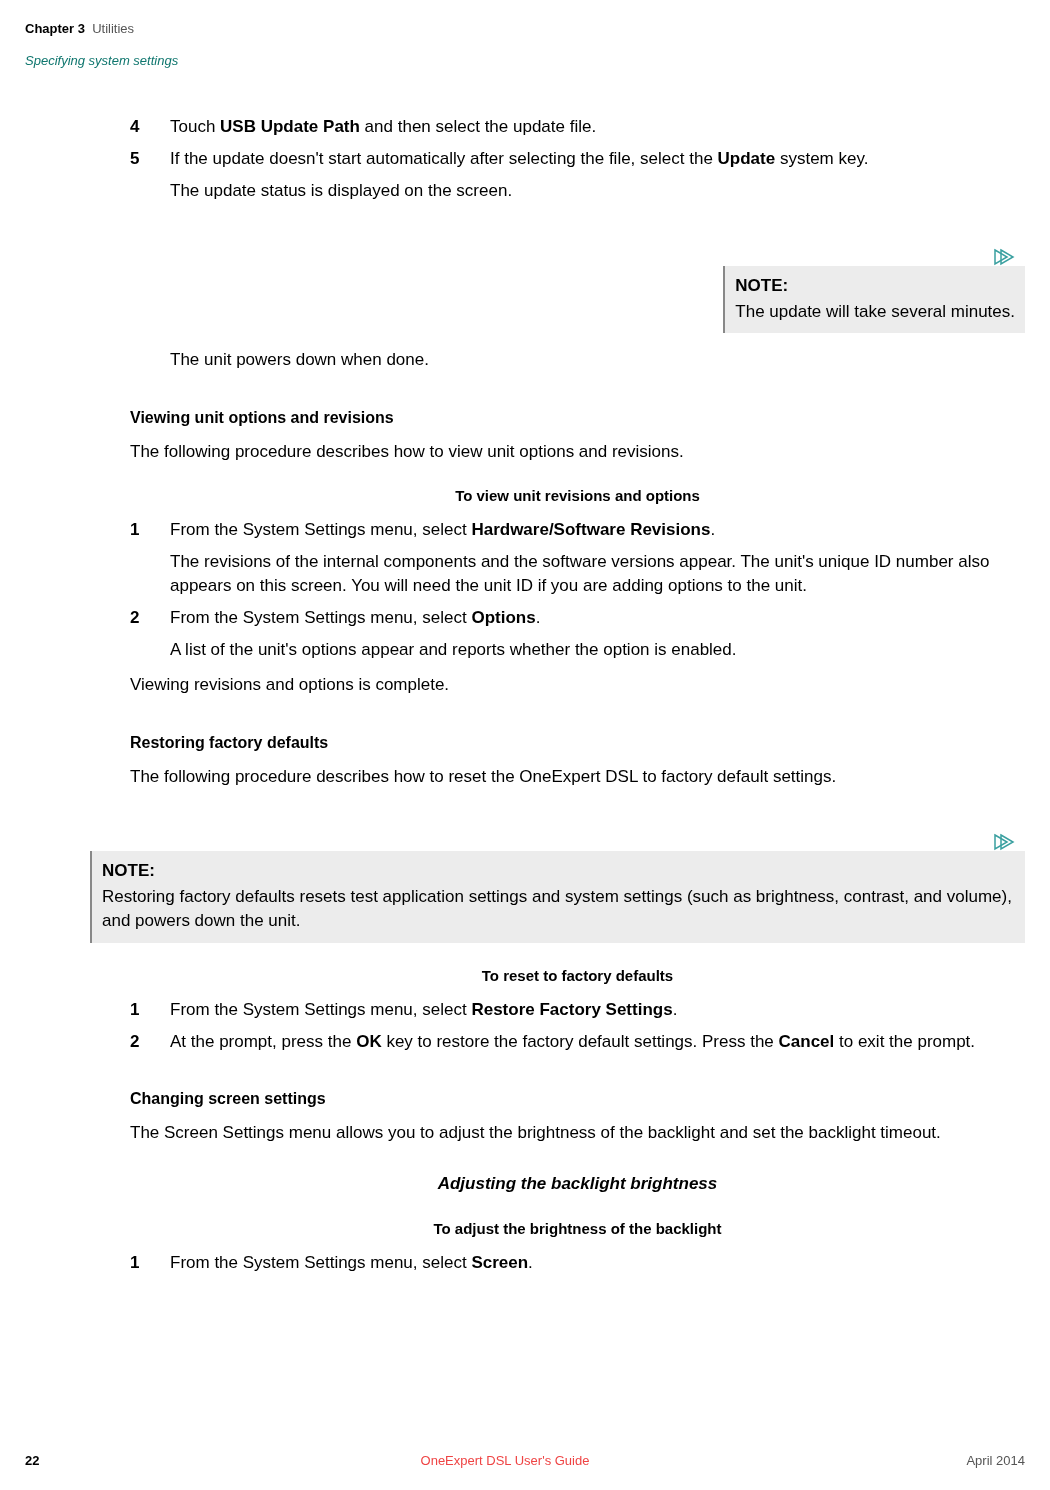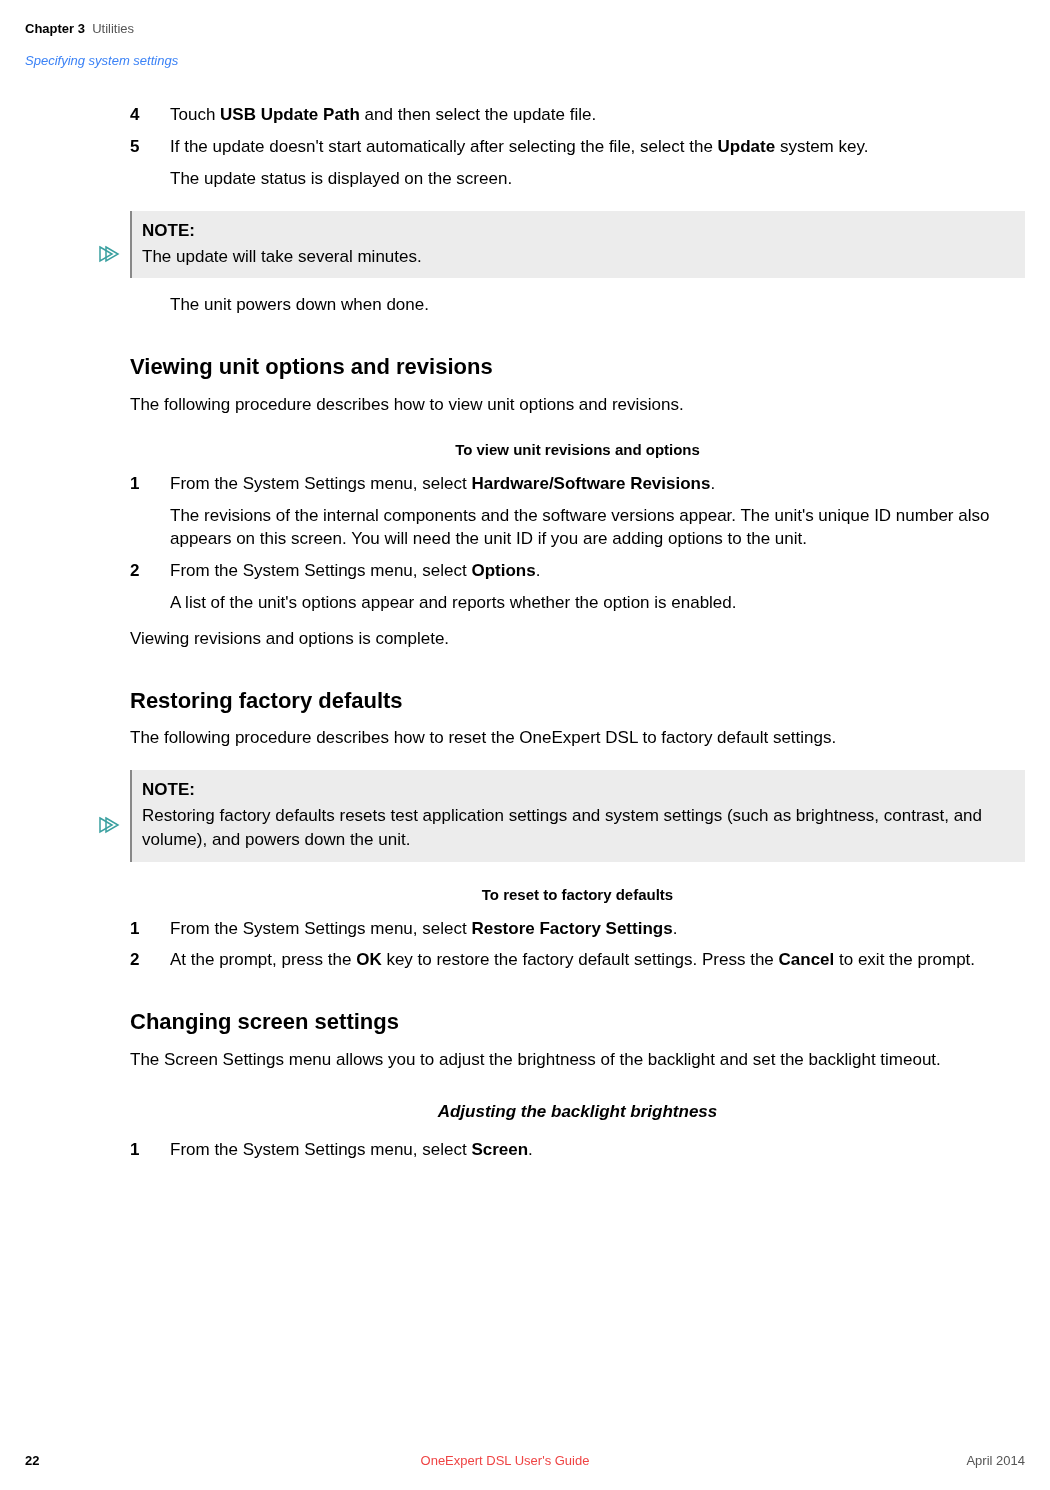--- a/index.html
+++ b/index.html
@@ -22,22 +22,22 @@
       color: #555;
       margin-bottom: 14px;
     }
     .header-chapter .bold {
       font-weight: bold;
       color: #000;
     }
     .header-section {
       font-size: 13px;
       font-style: italic;
-      color: #3b82f6;
-      margin-bottom: 33px;
+      color: #0f766e;
+      margin-bottom: 45px;
     }
     .content {
       margin-left: 105px;
       margin-right: 0;
     }
     .step {
       display: flex;
       margin-bottom: 8px;
     }
     .step-num {
@@ -49,22 +49,23 @@
       flex: 1;
     }
     .step-sub {
       margin-top: 8px;
     }
     .bold {
       font-weight: bold;
     }
     .note-block {
       display: flex;
-      align-items: center;
-      margin: 20px 0 10px -40px;
+      align-items: flex-end;
+      margin: 27px 0 10px -40px;
+      flex-direction: column;
     }
     .note-icon {
       width: 40px;
       flex-shrink: 0;
       display: flex;
       justify-content: center;
       padding-top: 18px;
     }
     .note-content {
       flex: 1;
@@ -76,21 +77,21 @@
       font-weight: bold;
       margin-bottom: 2px;
     }
     .indent-text {
       margin-left: 40px;
       margin-top: 15px;
       margin-bottom: 15px;
     }
     h2.section-heading {
       font-family: Verdana, Geneva, sans-serif;
-      font-size: 22px;
+      font-size: 16px;
       font-weight: bold;
       margin-top: 35px;
       margin-bottom: 10px;
     }
     h3.sub-heading {
       font-family: Liberation Sans, sans-serif;
       font-size: 17px;
       font-weight: bold;
       font-style: italic;
       margin-top: 28px;
@@ -231,20 +232,21 @@
     <div class="step-num">2</div>
     <div class="step-text">
       <span>At the prompt, press the </span><span class="bold">OK</span><span> key to restore the factory default settings. Press the </span><span class="bold">Cancel</span><span> to exit the prompt.</span>
     </div>
   </div>
 
   <h2 class="section-heading">Changing screen settings</h2>
   <div class="para">The Screen Settings menu allows you to adjust the brightness of the backlight and set the backlight timeout.</div>
 
   <h3 class="sub-heading">Adjusting the backlight brightness</h3>
+  <div class="task-heading">To adjust the brightness of the backlight</div>
 
   <div class="step">
     <div class="step-num">1</div>
     <div class="step-text">
       <span>From the System Settings menu, select </span><span class="bold">Screen</span><span>.</span>
     </div>
   </div>
 
 </div>
 

